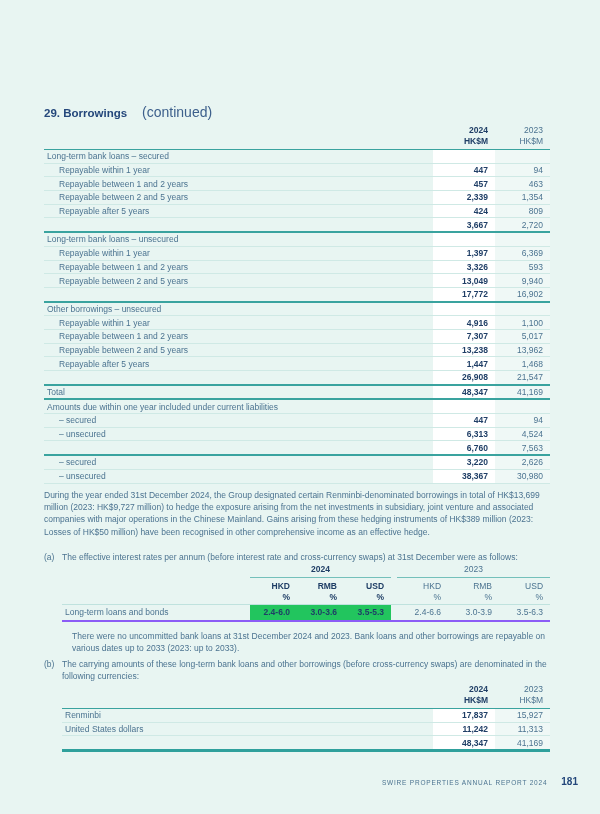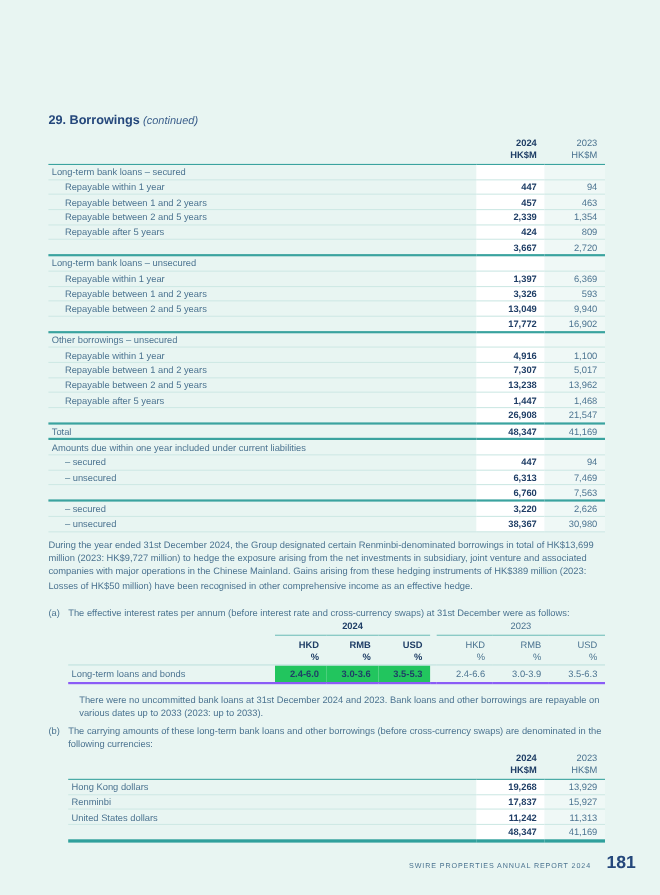--- a/index.html
+++ b/index.html
@@ -2,21 +2,21 @@
 <html><head>
 <meta charset="utf-8">
 <style>
   html,body{margin:0;padding:0}
   body{width:600px;height:814px;background:#e8f5f2}
   .page{position:relative;width:600px;height:814px;overflow:hidden;background:#e8f5f2;
         font-family:"Liberation Sans",sans-serif;color:#4b7390;-webkit-font-smoothing:antialiased}
 
   
   .heading{position:absolute;left:44px;top:104px;font-size:11.5px;font-weight:bold;color:#24477b;white-space:nowrap}
-  .h-cont{font-style:italic;font-weight:normal;font-size:10px;color:#3d608c;margin-left:3px}
+  .h-cont{font-weight:normal;font-size:14px;color:#3d608c;margin-left:15px}
 
   
   table{border-collapse:collapse;table-layout:fixed}
   td{padding:0;font-size:8.5px;vertical-align:middle;color:#4b7390}
   .num{text-align:right;padding-right:7px;white-space:nowrap}
   .lab{padding-left:3px;white-space:nowrap;overflow:hidden}
 
   
   .t1{position:absolute;left:44px;top:125px;width:506px}
   .t1 thead td{vertical-align:bottom;padding-bottom:3px;border-bottom:1.5px solid #3aa39f}
@@ -55,21 +55,21 @@
   .ct{position:absolute;left:62px;top:684px;width:488px}
   .ct thead td{vertical-align:bottom;padding-bottom:3px;border-bottom:1.5px solid #3aa39f}
   .ct tbody td{height:12.7px;border-bottom:1px solid #cfe9e5}
   .ct .v24{background:#ffffff;font-weight:bold;color:#1f3e66}
   .ct .v23{background:rgba(255,255,255,0.33)}
   .ct tr.totrow td{border-top:1.5px solid #8ecbc7;border-bottom:3px solid #2fa09c}
 
   
   .footer{position:absolute;top:776px;right:22px;display:flex;align-items:baseline;gap:14px;white-space:nowrap}
   .f-report{font-size:6.5px;letter-spacing:0.8px;color:#4b7390}
-  .f-page{font-size:16px;font-weight:600;color:#24477b}
+  .f-page{font-size:10px;font-weight:600;color:#24477b}
 </style>
 </head>
 <body>
 
 <div class="page">
 
   <div class="heading">
     <span>29. Borrowings</span><span class="h-cont">(continued)</span>
   </div>
 
@@ -210,21 +210,21 @@
 
         <tr data-rowtype="item">
           <td class="lab">– secured</td>
           <td class="num v24">447</td>
           <td class="num v23">94</td>
         </tr>
 
         <tr data-rowtype="item">
           <td class="lab">– unsecured</td>
           <td class="num v24">6,313</td>
-          <td class="num v23">7,469</td>
+          <td class="num v23">4,524</td>
         </tr>
 
         <tr data-rowtype="subtotal">
           <td class="lab"></td>
           <td class="num v24">6,760</td>
           <td class="num v23">7,563</td>
         </tr>
 
 
         <tr data-rowtype="item">
@@ -323,25 +323,20 @@
           <div class="yr b">HK$M</div>
         </td>
         <td>
           <div class="yr">2023</div>
           <div class="yr">HK$M</div>
         </td>
       </tr>
     </thead>
     <tbody>
 
-        <tr data-rowtype="item">
-          <td class="lab">Hong Kong dollars</td>
-          <td class="num v24">19,268</td>
-          <td class="num v23">13,929</td>
-        </tr>
 
         <tr data-rowtype="item">
           <td class="lab">Renminbi</td>
           <td class="num v24">17,837</td>
           <td class="num v23">15,927</td>
         </tr>
 
         <tr data-rowtype="item">
           <td class="lab">United States dollars</td>
           <td class="num v24">11,242</td>

